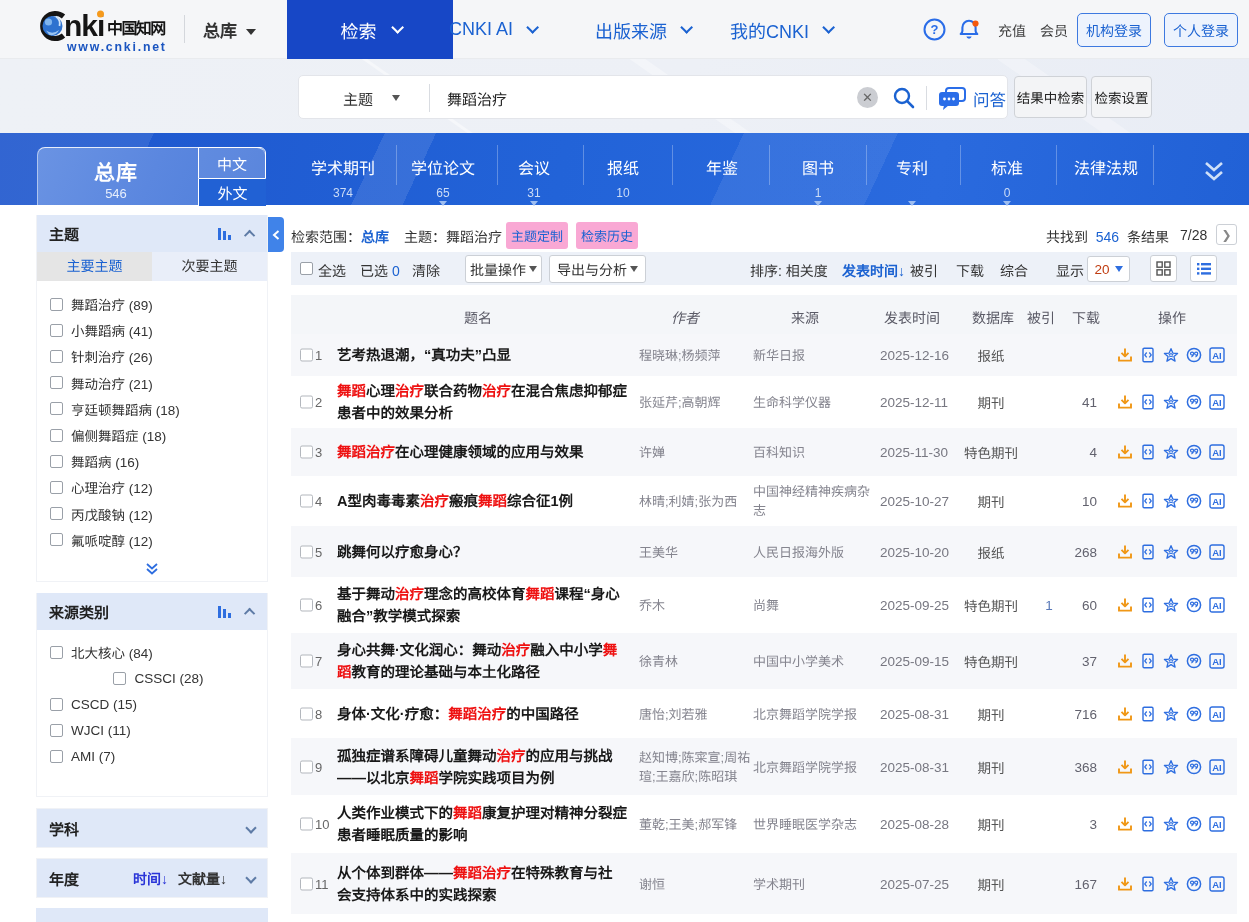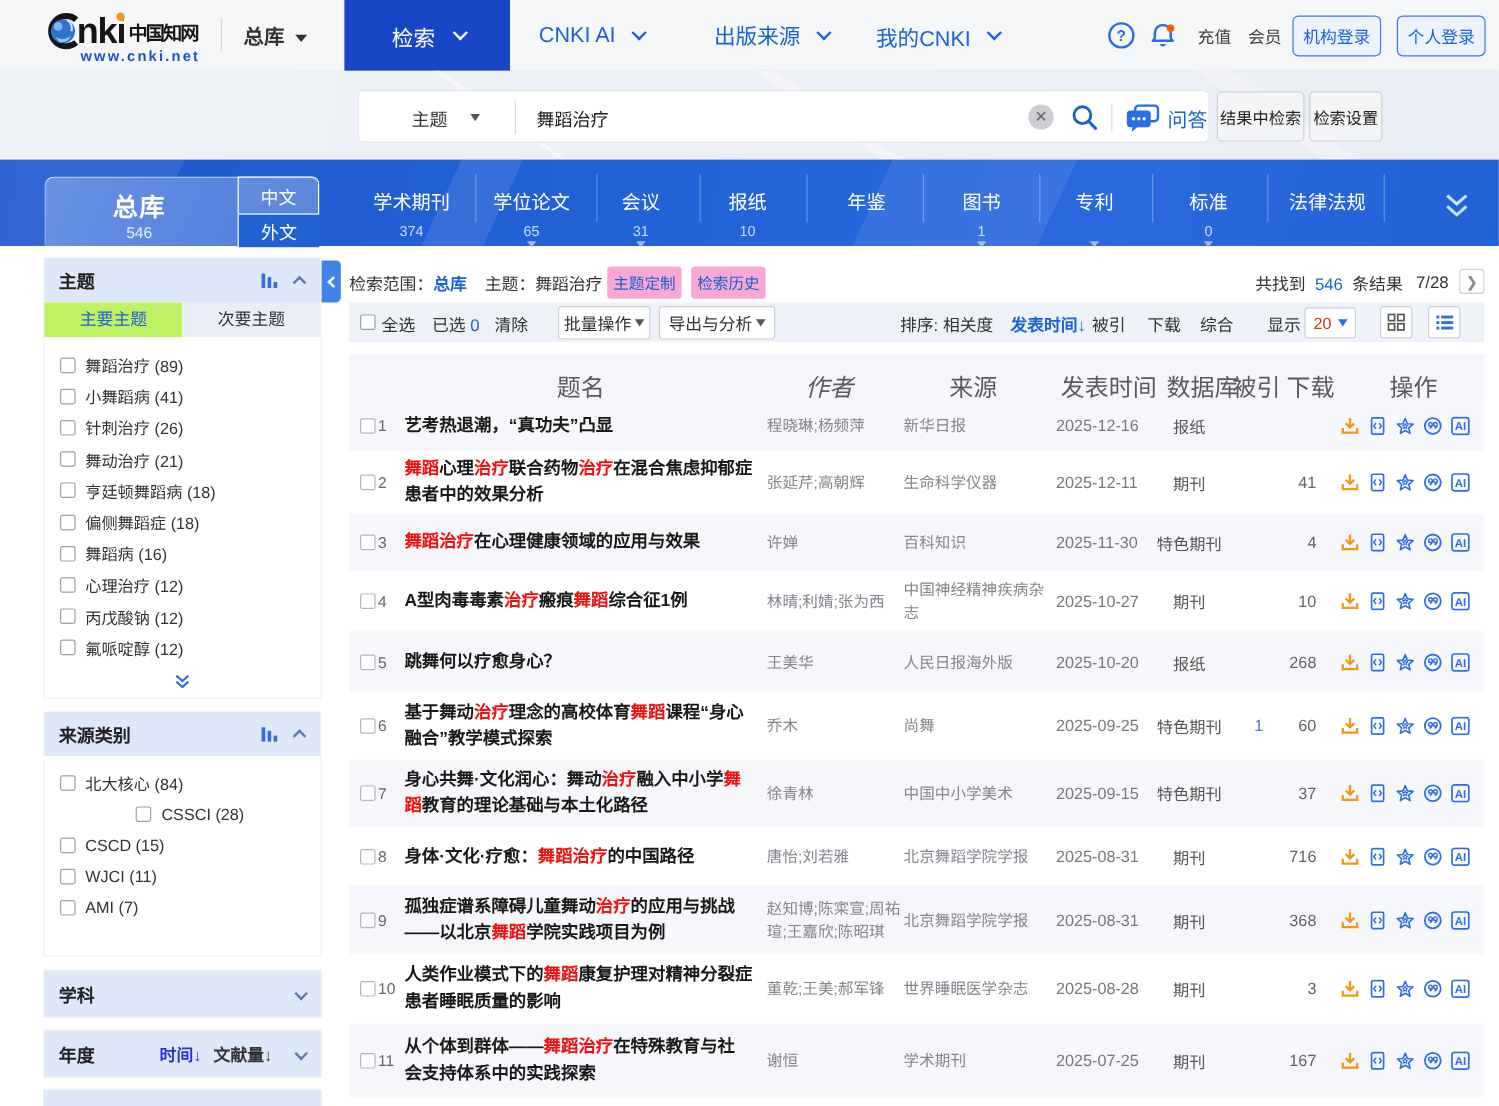--- a/index.html
+++ b/index.html
@@ -7,21 +7,21 @@
 html,body { width:1249px; height:922px; overflow:hidden; background:#fff;
   font-family:"Liberation Sans", sans-serif; }
 
 .topbar { position:absolute; left:0; top:0; width:1249px; height:59px;
   background:#f5f6f8; border-bottom:1px solid #e9ebee; }
 .logo { position:absolute; left:36px; top:7px; width:160px; height:46px; }
 .vsep1 { position:absolute; left:184px; top:15px; width:1px; height:28px; background:#d4d7dc; }
 .zongku { position:absolute; left:203px; top:17px; font-size:17px; color:#333; font-weight:700; }
 .caret-dn { display:inline-block; width:0; height:0; border-left:5px solid transparent;
   border-right:5px solid transparent; border-top:6px solid #333; vertical-align:2px; margin-left:9px;}
-.tab-jiansuo { position:absolute; left:287px; top:0; width:138px; height:59px; background:#1747c6;
+.tab-jiansuo { position:absolute; left:287px; top:0; width:166px; height:59px; background:#1747c6;
   color:#fff; font-size:18px; display:flex; align-items:center; justify-content:center; gap:14px;}
 .topnav-item { position:absolute; top:0; height:59px; display:flex; align-items:center;
   font-size:18px; color:#1b62d1; gap:13px; }
 .chev { display:inline-block; width:9px; height:9px; border-right:2px solid #1b62d1;
   border-bottom:2px solid #1b62d1; transform:rotate(45deg) translateY(-3px); }
 .chev.white { border-color:#fff; }
 .top-right { position:absolute; right:0; top:0; height:59px; display:flex; align-items:center; }
 .gray-txt { color:#404040; font-size:14px; }
 .loginbtn { display:inline-block; border:1px solid #3d79e0; background:#edf3fd; color:#1b62d1;
   font-size:14px; border-radius:5px; padding:6px 8px; }
@@ -67,41 +67,41 @@
 .panel { position:relative; background:#fff; border:1px solid #f0f2f6; border-top:none; }
 .phead { height:37px; background:#dfe8f8; display:flex; align-items:center; padding:0 12px; }
 .phead .ttl { font-size:15px; font-weight:700; color:#222; }
 .collapse-tab { position:absolute; left:268px; top:217px; width:16px; height:35px; background:#4083e9;
   border-radius:0 4px 4px 0; color:#fff; display:flex; align-items:center; justify-content:center; }
 .chev-up { display:inline-block; width:8px; height:8px; border-left:2px solid #5e7ba6; border-top:2px solid #5e7ba6;
   transform:rotate(45deg) translateY(2px);}
 .chev-down2 { display:inline-block; width:8px; height:8px; border-left:2px solid #5e7ba6; border-top:2px solid #5e7ba6;
   transform:rotate(225deg);}
 .subtabs { display:flex; height:29px; }
-.subtabs .t1 { width:116px; text-align:center; line-height:29px; font-size:14px; color:#1b62d1; background:#bef264;}
+.subtabs .t1 { width:116px; text-align:center; line-height:29px; font-size:14px; color:#1b62d1; background:#e5e5e5;}
 .subtabs .t2 { width:116px; text-align:center; line-height:29px; font-size:14px; color:#333; background:#e9eef9;}
 .cklist { padding:6px 0 4px 13px; }
 .ckrow { display:flex; align-items:center; height:26.2px; font-size:13.5px; color:#333; }
 .ckbox { width:13px; height:13px; border:1px solid #9aa0a8; border-radius:2px; background:#fff;
   margin-right:8px; flex:none;}
 .more-chev { text-align:center; padding:4px 0 8px; }
 
 .content { position:absolute; left:291px; top:215px; width:946px; }
 .crumb { position:absolute; left:0; top:7px; width:946px; height:28px; font-size:14px; color:#333; }
 .chip { display:inline-block; background:#f9a8d4; color:#1b62d1; font-size:13px; border-radius:3px;
   padding:4px 5px; }
 .toolbar { position:absolute; left:0; top:37px; width:946px; height:33px; background:#edf1f8;
   font-size:14px; color:#333;}
 .tbi { position:absolute; top:8px; white-space:nowrap; }
 .icbtn { top:3px; width:27px; height:27px; background:#fff; border:1px solid #ccd0d6; border-radius:3px;
   display:inline-flex; align-items:center; justify-content:center; }
 .tbtn { height:28px; background:#fff; border:1px solid #ccd0d6; border-radius:3px; font-size:14px;
   color:#333; display:inline-flex; align-items:center; justify-content:center; padding:0 6px; gap:3px;}
 .thead { position:absolute; left:0; top:80px; width:946px; height:39px; background:#f4f6f9;
-  font-size:20px; color:#5a5a66; }
+  font-size:14px; color:#5a5a66; }
 .thead span { position:absolute; top:12px; }
 .rows { position:absolute; left:0; top:119px; width:946px; }
 .rrow { position:relative; width:946px; }
 .rrow.odd { background:#f6f7fa; }
 .cbx { position:absolute; left:9px; width:13px; height:13px; border:1px solid #b3b7bd; border-radius:2px; background:#fff;}
 .rnum { position:absolute; left:24px; font-size:13px; color:#666; }
 .rtitle { position:absolute; left:46px; width:300px; font-size:14.5px; font-weight:700; color:#191919;
   line-height:22px; }
 .rtitle em { font-style:normal; color:#ee1111; }
 .rauthor { position:absolute; left:348px; width:112px; font-size:13px; color:#85858f; line-height:19px;}

